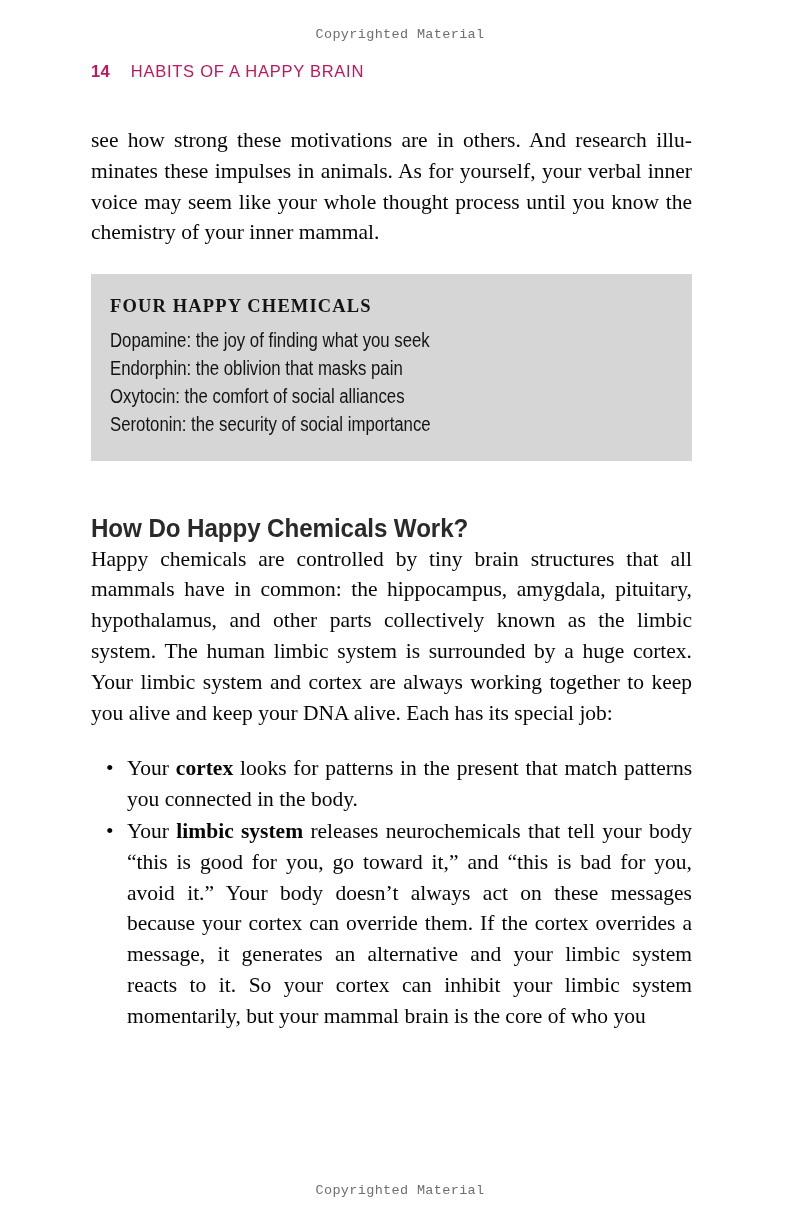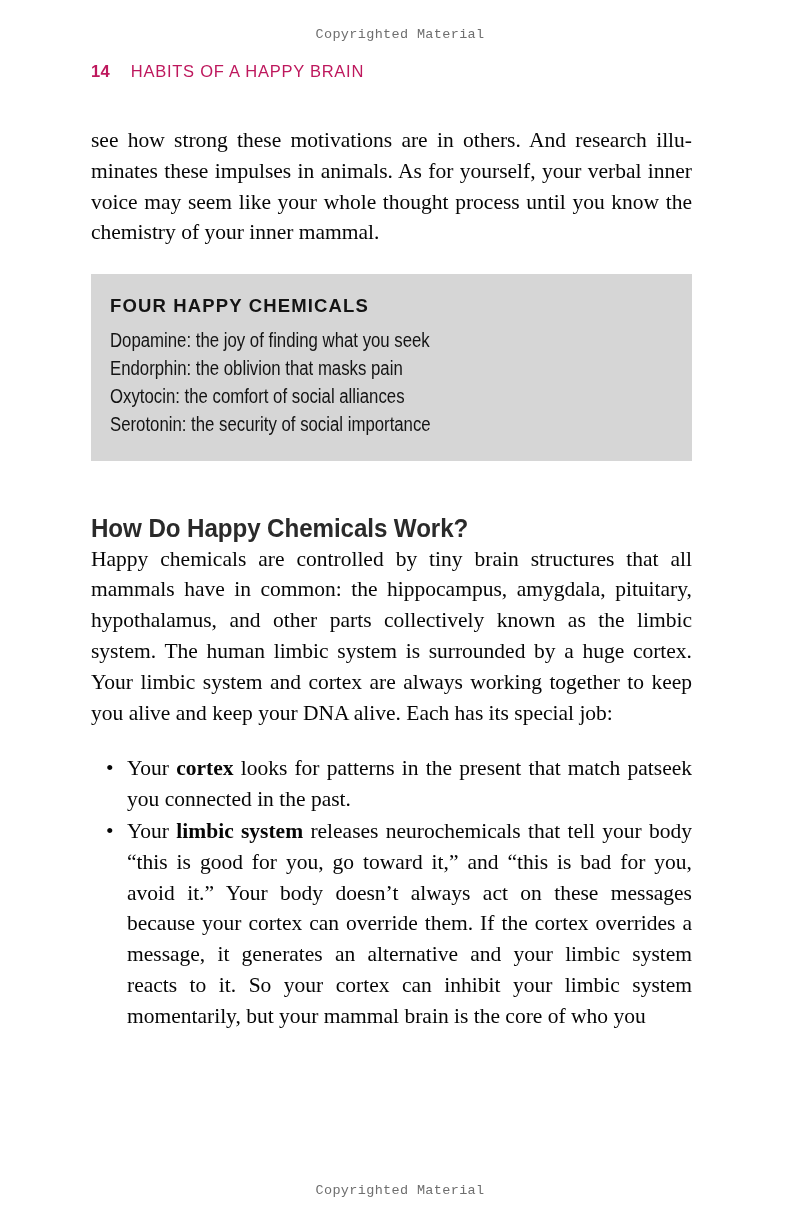--- a/index.html
+++ b/index.html
@@ -80,21 +80,21 @@
 
   
   .callout {
     margin-top: 26px;
     width: 601px;
     background: #d6d6d6;
     padding: 22px 19px 23px 19px;
     box-sizing: border-box;
   }
   .callout-title {
-    font-family: Liberation Sans, sans-serif;
+    font-family: Liberation Serif, serif;
     font-weight: 700;
     font-size: 18.5px;
     letter-spacing: 1.15px;
     color: #141414;
     margin: 0 0 9px 0;
     line-height: 1.1;
   }
   .callout-line {
     font-family: "Liberation Sans", sans-serif;
     font-weight: 400;
@@ -171,21 +171,21 @@
       <div class="callout-line">Serotonin: the security of social importance</div>
     </div>
 
     <h2 class="section-heading" style="color: rgb(42, 42, 42);">How Do Happy Chemicals Work?</h2>
 
     <p class="body-para para-after-heading">Happy chemicals are controlled by tiny brain structures that all mammals have in common: the hippocampus, amygdala, pitu­itary, hypothalamus, and other parts collectively known as the limbic system. The human limbic system is surrounded by a huge cortex. Your limbic system and cortex are always working together to keep you alive and keep your DNA alive. Each has its special job:</p>
 
     <ul class="bullets">
       <li>
         <span class="bullet-dot">•</span>
-        <span>Your </span><b>cortex</b><span> looks for patterns in the present that match pat­seek you connected in the past.</span>
+        <span>Your </span><b>cortex</b><span> looks for patterns in the present that match pat­terns you connected in the body.</span>
       </li>
       <li class="lastline">
         <span class="bullet-dot">•</span>
         <span>Your </span><b>limbic system</b><span> releases neurochemicals that tell your body “this is good for you, go toward it,” and “this is bad for you, avoid it.” Your body doesn’t always act on these messages because your cortex can override them. If the cortex overrides a message, it generates an alternative and your limbic sys­tem reacts to it. So your cortex can inhibit your limbic system momentarily, but your mammal brain is the core of who you</span>
       </li>
     </ul>
 
   </div>
 
   <div class="watermark watermark-bottom">Copyrighted Material</div>

